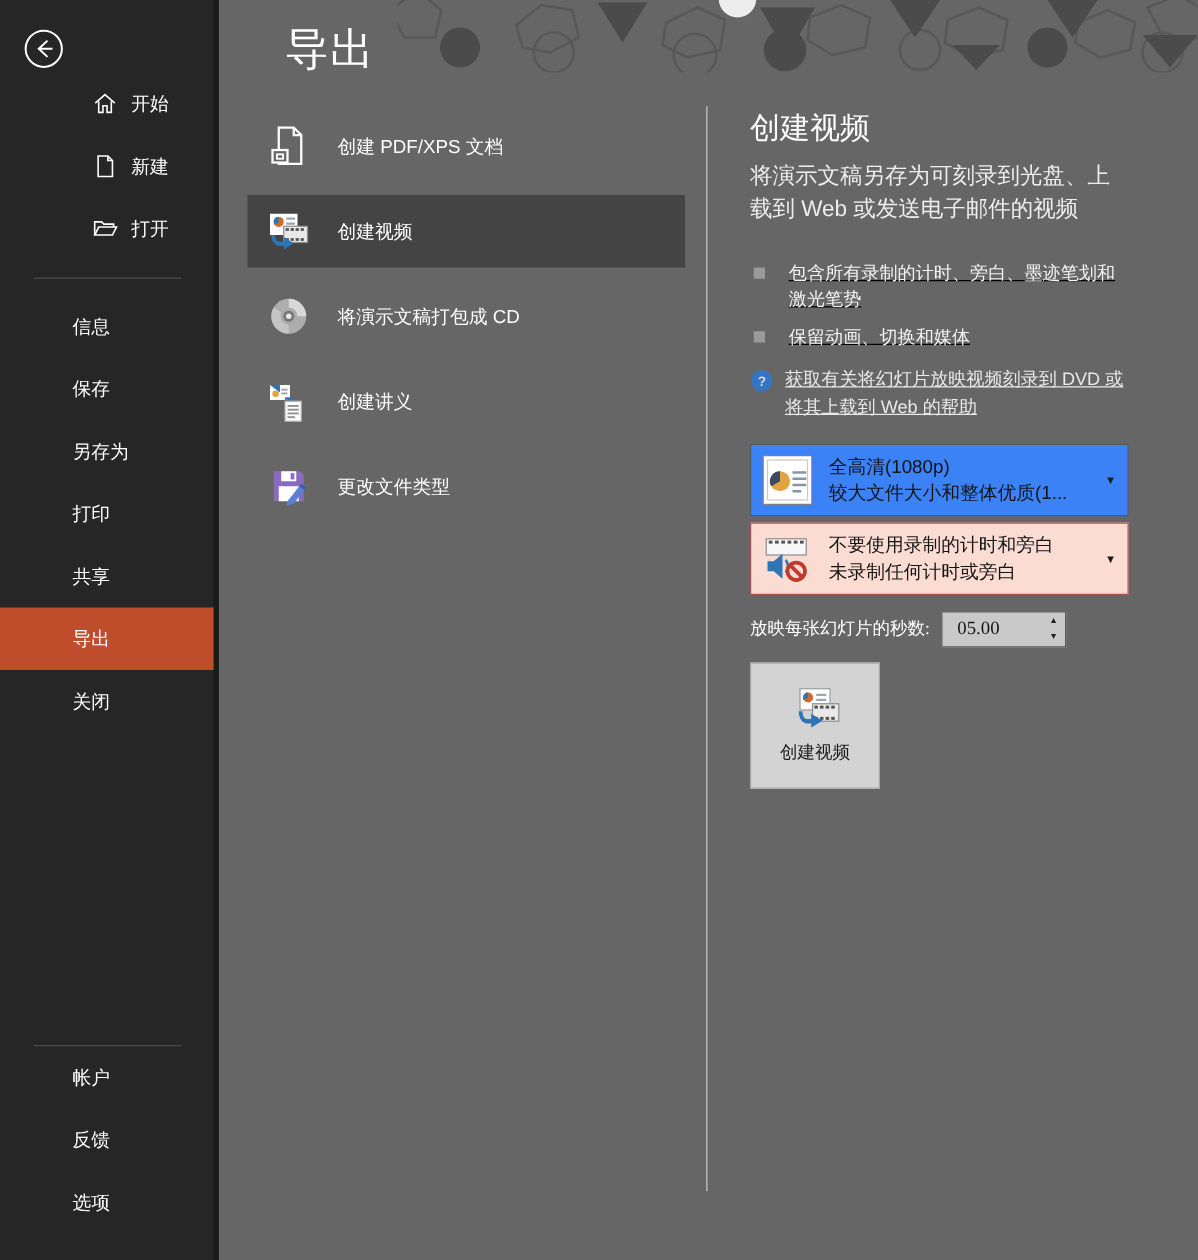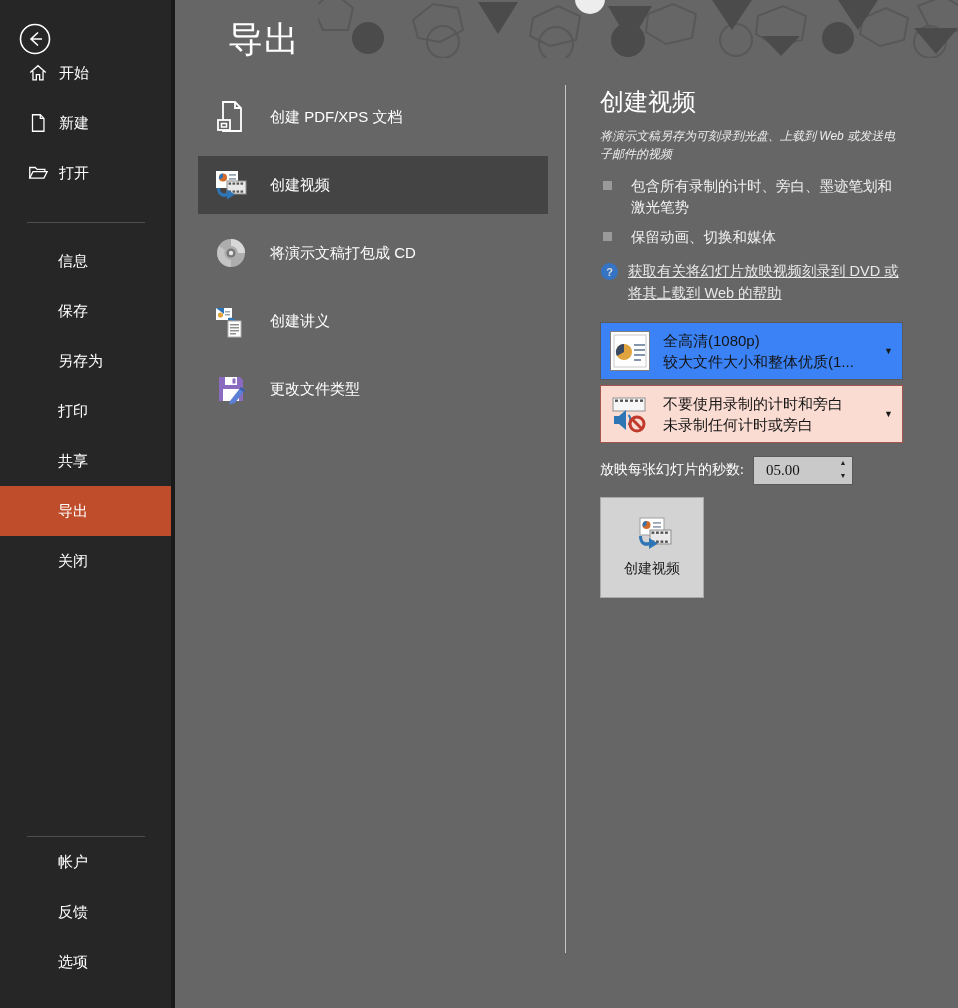--- a/index.html
+++ b/index.html
@@ -9,43 +9,43 @@
 
   
   .sidebar { position:absolute; left:0; top:0; width:175px; height:100%; background:#262626; z-index:5; }
   .sidebar::after { content:""; position:absolute; right:0; top:0; width:4px; height:100%; background:#1a1a1a; }
   .back-btn { position:absolute; top:22px; left:18px; width:34px; height:34px; cursor:pointer; }
   .nav-item { height:50px; display:flex; align-items:center; padding-left:58px; font-size:15px; color:#ffffff; cursor:pointer; position:relative; }
   .nav-item.with-icon { padding-left:27px; }
   .nav-item .nicon { width:22px; height:22px; margin-right:10px; flex:0 0 22px; }
   .nav-item.disabled { color:#8a8a8a; }
   .nav-item.selected { background:#bf4d2b; }
-  .nav-top { position:absolute; top:48px; left:0; right:4px; }
+  .nav-top { position:absolute; top:58px; left:0; right:4px;padding-left:46px; }
   .nav-div1 { position:absolute; top:222px; left:27px; right:30px; border-top:1px solid #4d4d4d; }
   .nav-mid { position:absolute; top:236px; left:0; right:4px; }
   .nav-div2 { position:absolute; top:836px; left:27px; right:30px; border-top:1px solid #4d4d4d; }
   .nav-bottom { position:absolute; top:837px; left:0; right:4px; }
 
   
   .main { position:absolute; left:175px; top:0; width:783px; height:100%; }
   .deco { position:absolute; top:0; right:0; width:640px; height:58px; pointer-events:none; }
   .page-title { position:absolute; left:53px; top:16px; font-size:35px; font-weight:400; color:#ffffff; letter-spacing:1px; }
 
   
   .options { position:absolute; left:23px; top:88px; width:350px; }
   .option { height:58px; margin-bottom:10px; display:flex; align-items:center; padding-left:16px; color:#ffffff; font-size:15px; cursor:pointer; }
   .option.selected { background:#444444; }
   .option .oicon { width:34px; height:34px; flex:0 0 34px; margin-right:22px; }
   .vdivider { position:absolute; left:390px; top:85px; width:1px; height:868px; background:#c6c6c6; }
 
   
   .detail { position:absolute; left:425px; top:86px; width:318px; }
   .detail-title { font-size:24px; font-weight:400; color:#ffffff; margin-bottom:9px; }
-  .detail-desc { font-size:12px; line-height:1.5; color:#ededed; width:302px;font-style:italic; }
-  .bullets { margin-top:13px; }
+  .detail-desc { font-size:18px; line-height:1.5; color:#ededed; width:302px; }
+  .bullets { margin-top:28px;text-decoration:underline; }
   .bullet { display:flex; margin-bottom:9px; }
   .bullet .sq { width:9px; height:9px; background:#9a9a9a; margin:5px 19px 0 3px; flex:0 0 9px; }
   .bullet .btxt { font-size:14.5px; line-height:1.45; color:#f2f2f2; width:262px; }
   .help-row { display:flex; margin-top:13px; }
   .help-icon { width:17px; height:17px; flex:0 0 17px; margin:2px 10px 0 1px; }
   .help-link { font-size:14.5px; line-height:1.5; color:#e8e8e8; text-decoration:underline; width:282px; cursor:pointer; }
 
   
   .dd { width:303px; height:58px; margin-top:17px; background:#3b82f6; border:1px solid #595959; display:flex; align-items:center; position:relative; cursor:pointer; }
   .dd .dicon { width:40px; height:40px; flex:0 0 40px; margin:0 13px 0 9px; }

